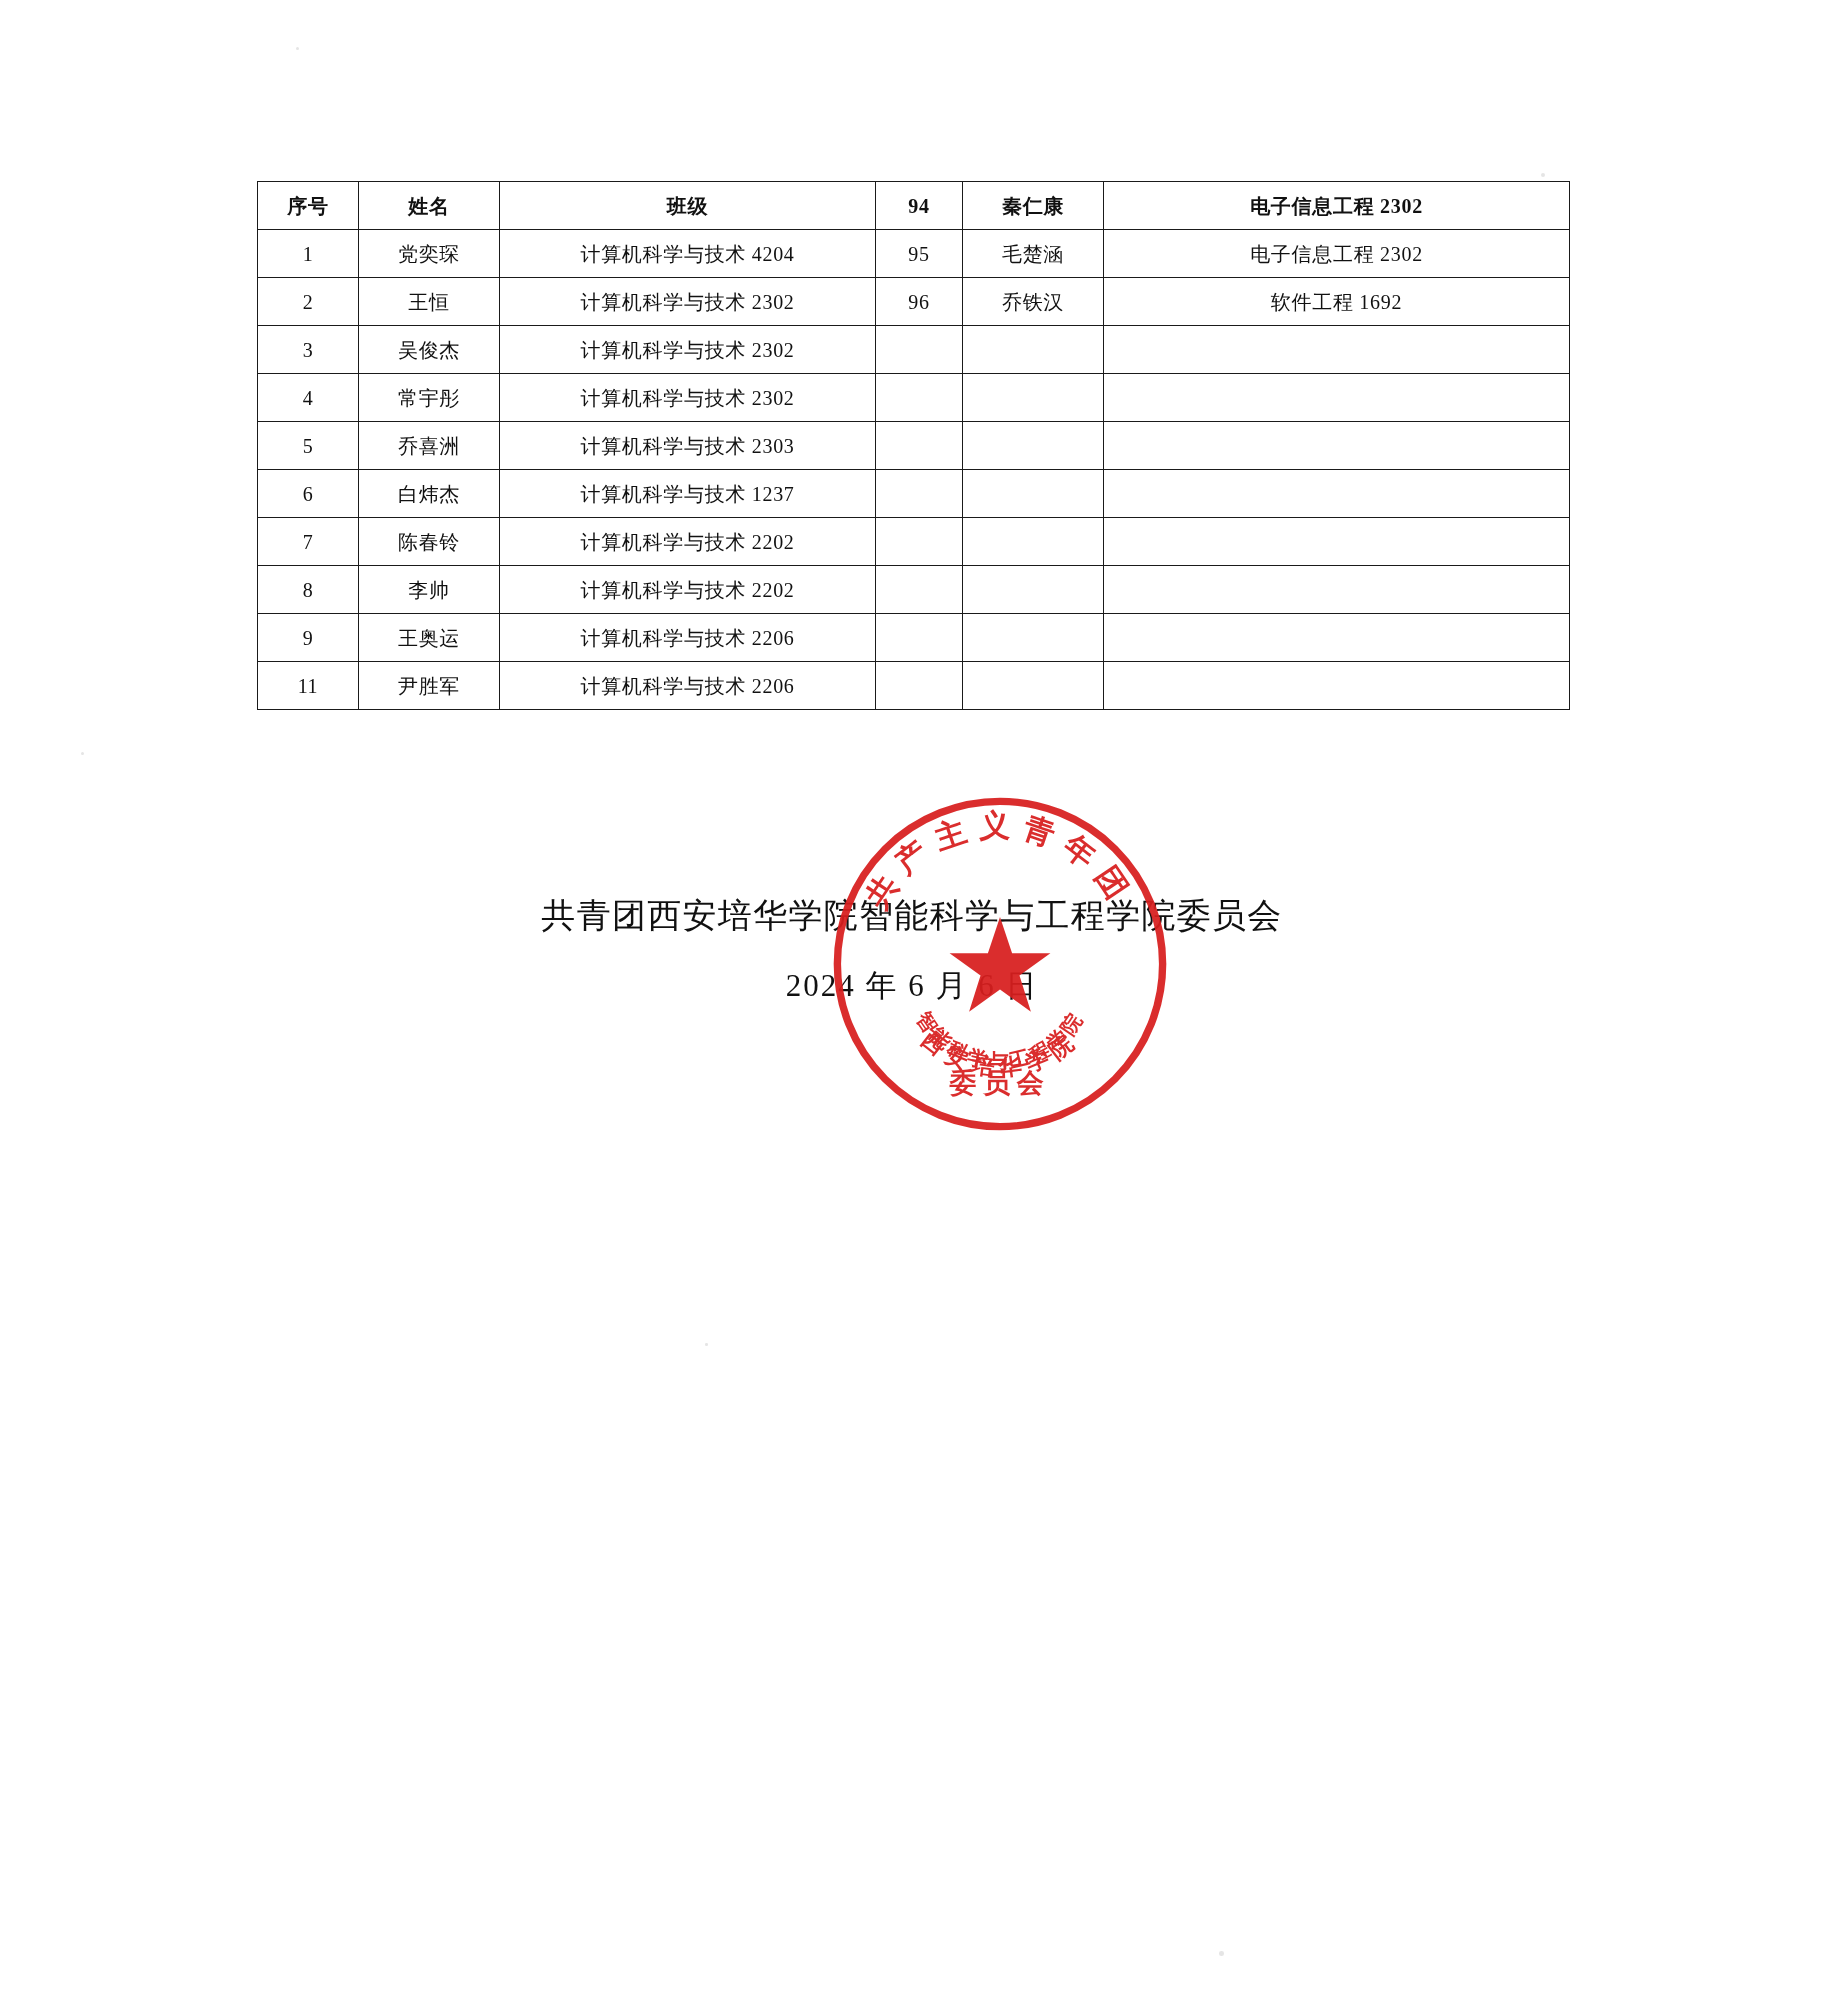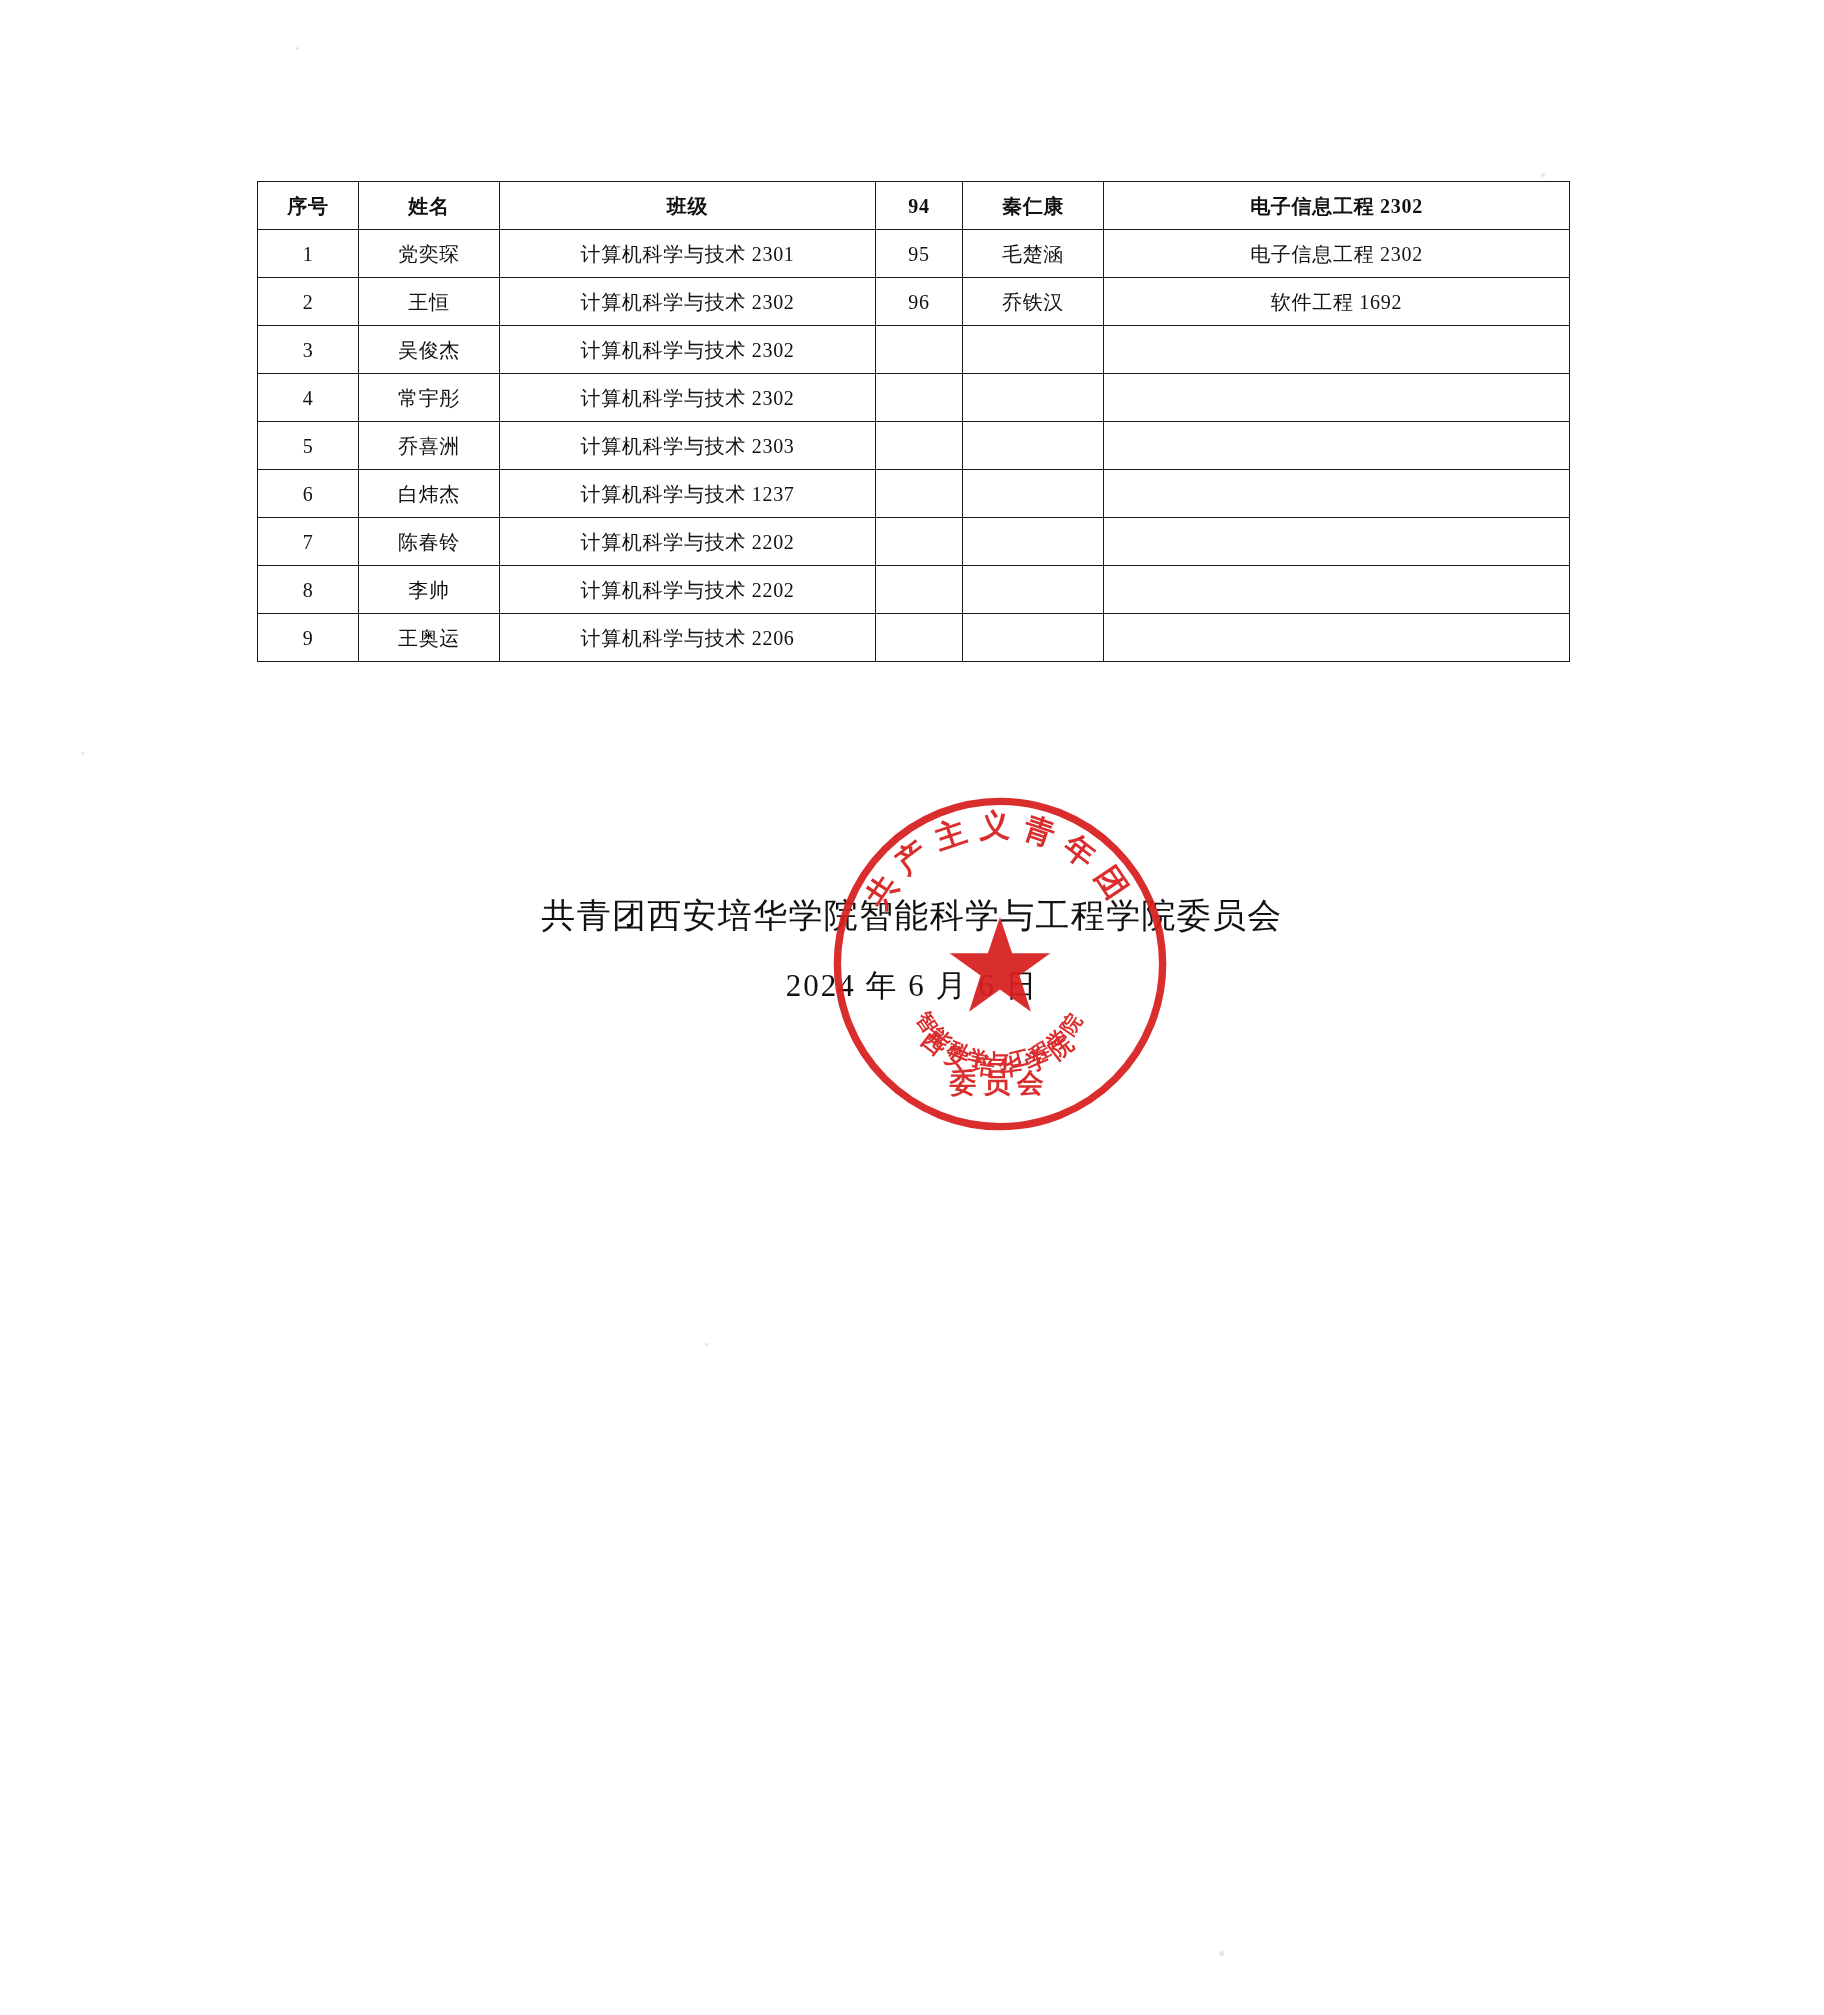--- a/index.html
+++ b/index.html
@@ -122,21 +122,21 @@
           <td>序号</td>
           <td>姓名</td>
           <td>班级</td>
           <td>94</td>
           <td>秦仁康</td>
           <td>电子信息工程 2302</td>
         </tr>
         <tr>
           <td>1</td>
           <td>党奕琛</td>
-          <td>计算机科学与技术 2301</td>
+          <td>计算机科学与技术 4204</td>
           <td>95</td>
           <td>毛楚涵</td>
           <td>电子信息工程 2302</td>
         </tr>
         <tr>
           <td>2</td>
           <td>王恒</td>
           <td>计算机科学与技术 2302</td>
           <td>96</td>
           <td>乔铁汉</td>
@@ -186,20 +186,28 @@
           <td>8</td>
           <td>李帅</td>
           <td>计算机科学与技术 2202</td>
           <td class="empty"></td>
           <td class="empty"></td>
           <td class="empty"></td>
         </tr>
         <tr>
           <td>9</td>
           <td>王奥运</td>
+          <td>计算机科学与技术 2206</td>
+          <td class="empty"></td>
+          <td class="empty"></td>
+          <td class="empty"></td>
+        </tr>
+        <tr>
+          <td>11</td>
+          <td>尹胜军</td>
           <td>计算机科学与技术 2206</td>
           <td class="empty"></td>
           <td class="empty"></td>
           <td class="empty"></td>
         </tr>
       </tbody>
     </table>
   </div>
 
   <div class="sign-block">

